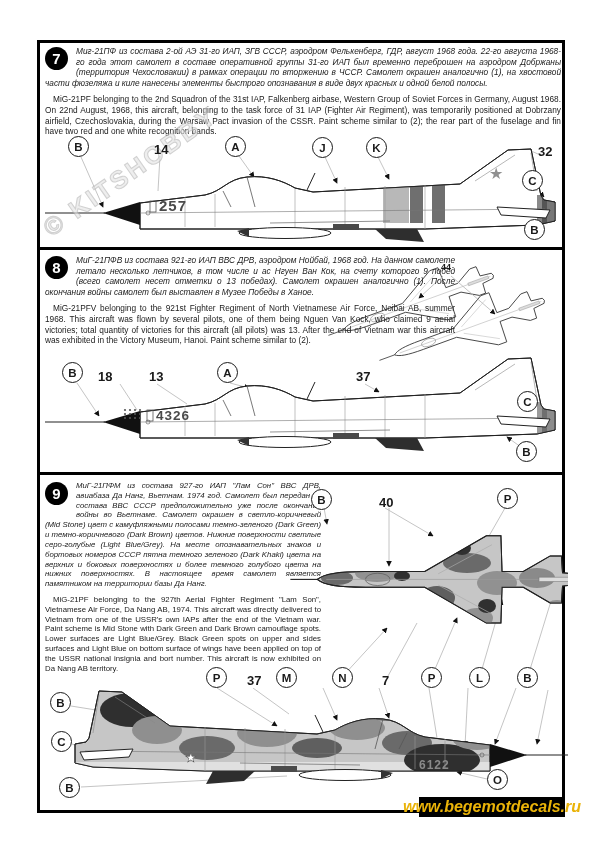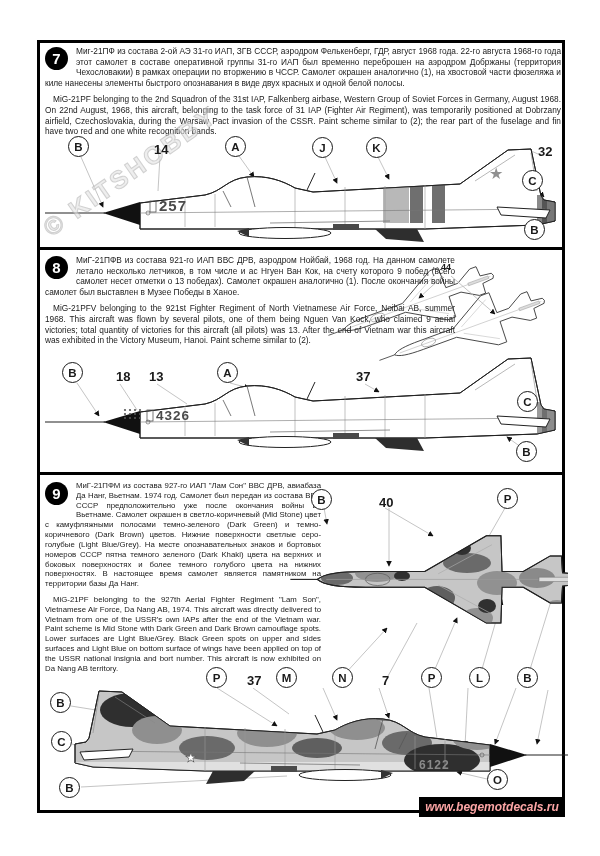--- a/index.html
+++ b/index.html
@@ -6,31 +6,31 @@
   #page{position:relative;width:600px;height:856px;background:#fff;overflow:hidden;
         font-family:"Liberation Sans", sans-serif;color:#1a1a1a;}
   .page-border{position:absolute;left:37px;top:40px;width:522px;height:767px;border:3px solid #000;z-index:0;}
   .divider{position:absolute;left:40px;width:525px;height:2.5px;background:#000;z-index:1;}
   .textblock{position:absolute;text-align:justify;z-index:3;}
   #text7{left:45px;top:46px;width:516px;font-size:8.3px;line-height:1.28;}
   #text8{left:45px;top:255px;width:410px;font-size:8.3px;line-height:1.28;}
   #text9{left:45px;top:481px;width:276px;font-size:7.8px;line-height:1.26;}
   .badge{float:left;width:23px;height:23px;border-radius:50%;background:#000;color:#fff;
          font-weight:bold;font-size:15px;text-align:center;line-height:23px;margin:1px 8px 7px 0;}
-  p.ru{margin:0 0 6px 0;}
+  p.ru{margin:0 0 6px 0;font-style:italic;}
   p.en{margin:0;text-indent:8px;}
   .co{position:absolute;box-sizing:border-box;width:21px;height:21px;border:1.7px solid #1a1a1a;border-radius:50%;
       background:#fff;font-weight:bold;font-size:11.5px;display:flex;align-items:center;justify-content:center;z-index:5;}
   .num{position:absolute;font-weight:bold;font-size:13px;z-index:5;}
   .art{position:absolute;z-index:2;}
   #wm{position:absolute;left:46px;top:216px;font-size:25px;font-weight:bold;letter-spacing:3px;
       color:#e4e4e4;-webkit-text-stroke:1.1px #b3b3b3;transform:rotate(-35deg);transform-origin:0 50%;
       opacity:.6;white-space:nowrap;z-index:4;}
-  #footer{position:absolute;left:419px;top:797px;width:146px;height:20px;background:#000;color:#fca5a5;
-          font-style:italic;font-weight:bold;font-size:12px;display:flex;align-items:center;justify-content:center;z-index:6;}
+  #footer{position:absolute;left:419px;top:797px;width:146px;height:20px;background:#000;color:#eab308;
+          font-style:italic;font-weight:bold;font-size:16px;display:flex;align-items:center;justify-content:center;z-index:6;}
   svg text{font-family:"Liberation Sans", sans-serif;}
 </style>
 </head>
 <body>
 
 <div id="page">
 
   <svg width="0" height="0" style="position:absolute" aria-hidden="true">
     <defs>
       <marker id="arr" viewBox="0 0 8 8" refX="7" refY="4" markerWidth="7" markerHeight="7" orient="auto">
@@ -177,21 +177,21 @@
       <circle cx="88" cy="166" r="1.1"></circle>
         <circle cx="93" cy="166" r="1.1"></circle>
         <circle cx="98" cy="166" r="1.1"></circle>
         <circle cx="103" cy="166" r="1.1"></circle>
     </g>
     <rect x="110" y="158" width="6" height="11" fill="none" stroke="#555" stroke-width="0.8"></rect>
     <text x="119" y="168" font-size="13.5" font-weight="bold" fill="#4a4a4a" letter-spacing="1">4326</text>
   </svg>
 
   <div class="co" style="left:62px;top:362px">B</div>
-  <div class="num" style="left:116px;top:369px">18</div>
+  <div class="num" style="left:98px;top:369px">18</div>
   <div class="num" style="left:149px;top:369px">13</div>
   <div class="co" style="left:217px;top:362px">A</div>
   <div class="num" style="left:356px;top:369px">37</div>
   <div class="co" style="left:517px;top:391px">C</div>
   <div class="co" style="left:516px;top:441px">B</div>
 
   <div class="textblock" id="text9">
     <div class="badge">9</div>
     <p class="ru">МиГ-21ПФМ из состава 927-го ИАП "Лам Сон" ВВС ДРВ, авиабаза Да Нанг, Вьетнам. 1974 год. Самолет был передан из состава ВВС СССР предположительно уже после окончания войны во Вьетнаме. Самолет окрашен в светло-коричневый (Mid Stone) цвет с камуфляжными полосами темно-зеленого (Dark Green) и темно-коричневого (Dark Brown) цветов. Нижние поверхности светлые серо-голубые (Light Blue/Grey). На месте опознавательных знаков и бортовых номеров СССР пятна темного зеленого (Dark Khaki) цвета на верхних и боковых поверхностях и более темного голубого цвета на нижних поверхностях. В настоящее время самолет является памятником на территории базы Да Нанг.</p>
     <p class="en">MiG-21PF belonging to the 927th Aerial Fighter Regiment "Lam Son", Vietnamese Air Force, Da Nang AB, 1974. This aircraft was directly delivered to Vietnam from one of  the USSR's own IAPs after the end of the Vietnam war. Paint scheme is Mid Stone with Dark Green and Dark Brown camouflage spots. Lower surfaces are Light Blue/Grey. Black Green spots on upper and sides surfaces and Light Blue on bottom surface of wings have been applied  on top of the USSR national insignia and bort number. This aircraft is now exhibited on Da Nang AB territory.</p>

